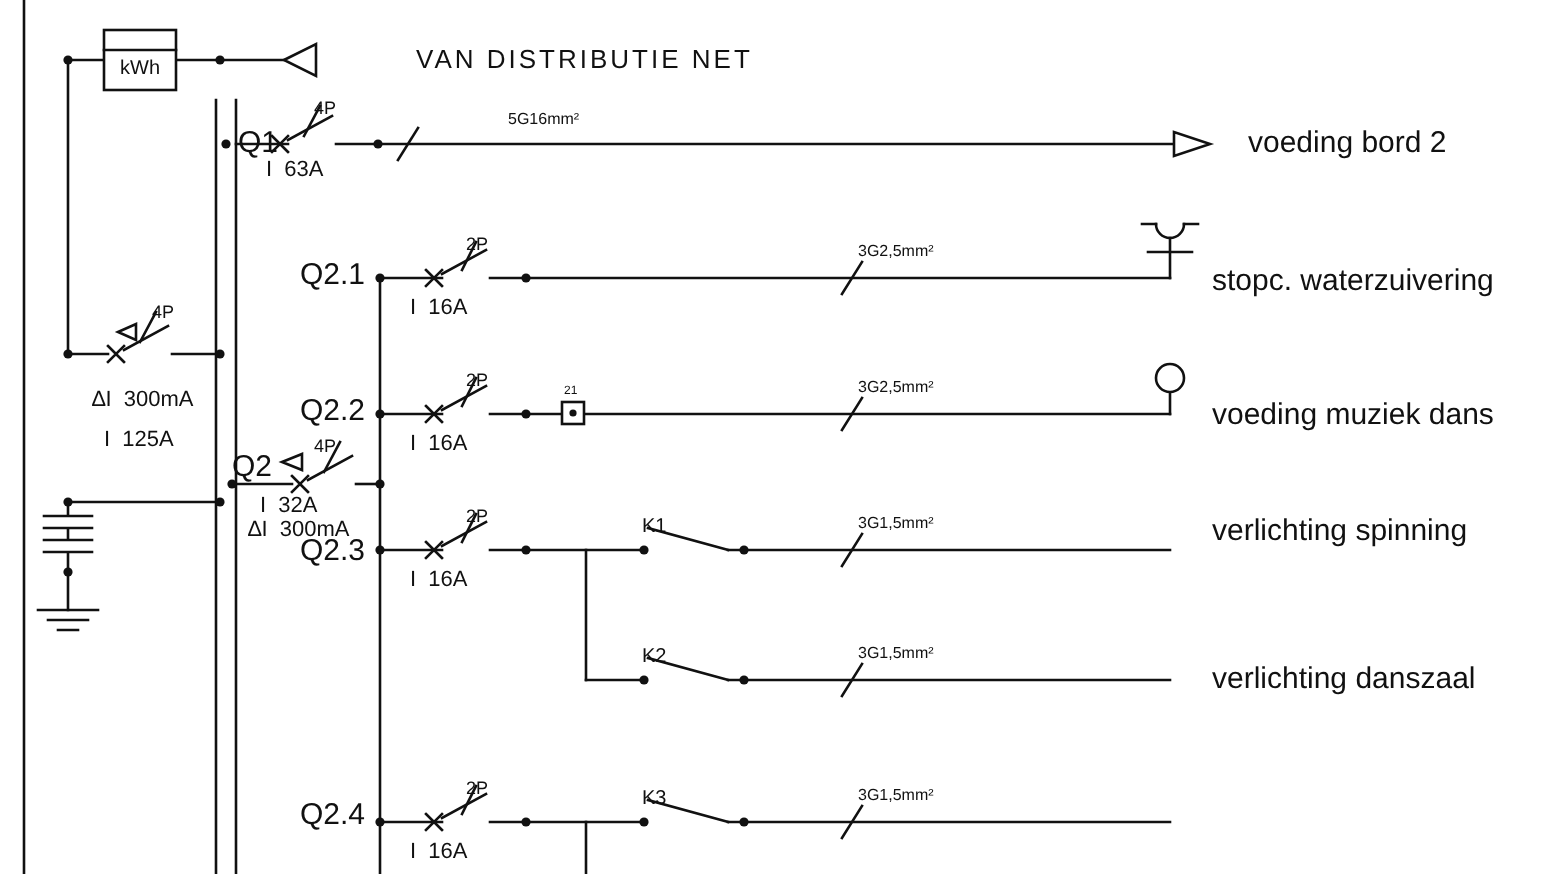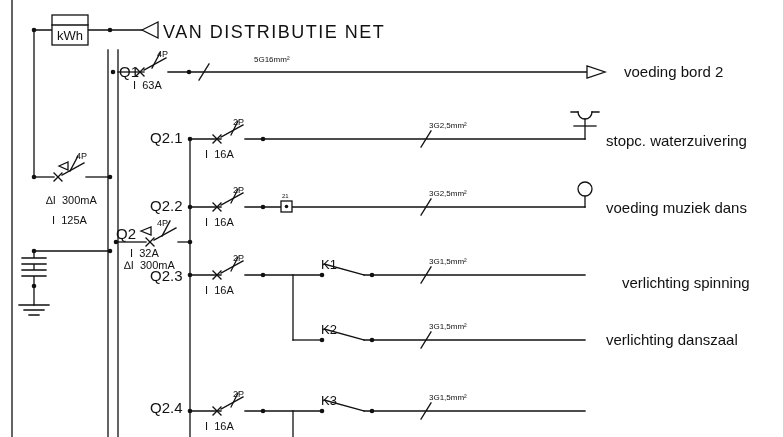--- a/index.html
+++ b/index.html
@@ -4,23 +4,23 @@
 <style>
   html,body{margin:0;padding:0;background:#ffffff;}
   #stage{
     position:relative;width:783px;height:437px;background:#ffffff;
     font-family:"Liberation Sans","DejaVu Sans",sans-serif;color:#111;
     overflow:hidden;
   }
   #linework{position:absolute;left:0;top:0;}
   .lbl{position:absolute;white-space:pre;color:#111;line-height:1.1;}
   .fs15{font-size:15px;}
-  .fs13{font-size:18px;letter-spacing:1.5px;}
+  .fs13{font-size:13px;letter-spacing:1.5px;margin-left:45px;}
   .fs11{font-size:11px;}
-  .fs10{font-size:13px;}
+  .fs10{font-size:10px;}
   .fs9{font-size:9px;}
   .fs8{font-size:8px;}
   .fs6{font-size:6px;}
   .meterlbl{width:36px;text-align:center;}
 </style>
 </head>
 <body>
 
 <div id="stage">
 
@@ -204,21 +204,21 @@
   <div class="lbl fs6" style="left:282px;top:193px;">21</div>
   <div class="lbl fs8" style="left:429px;top:190px;">3G2,5mm²</div>
   <div class="lbl fs15" style="left:606px;top:200px;">voeding muziek dans</div>
 
   <div class="lbl fs15" style="left:150px;top:268px;">Q2.3</div>
   <div class="lbl fs9" style="left:233px;top:254px;">2P</div>
   <div class="lbl fs11" style="left:205px;top:284px;">I  16A</div>
 
   <div class="lbl fs10" style="left:321px;top:258px;">K1</div>
   <div class="lbl fs8" style="left:429px;top:258px;">3G1,5mm²</div>
-  <div class="lbl fs15" style="left:606px;top:275px;margin-left:16px;">verlichting spinning</div>
+  <div class="lbl fs15" style="left:606px;top:258px;">verlichting spinning</div>
 
   <div class="lbl fs10" style="left:321px;top:323px;">K2</div>
   <div class="lbl fs8" style="left:429px;top:323px;">3G1,5mm²</div>
   <div class="lbl fs15" style="left:606px;top:332px;">verlichting danszaal</div>
 
   <div class="lbl fs15" style="left:150px;top:400px;">Q2.4</div>
   <div class="lbl fs9" style="left:233px;top:390px;">2P</div>
   <div class="lbl fs11" style="left:205px;top:420px;">I  16A</div>
 
   <div class="lbl fs10" style="left:321px;top:394px;">K3</div>

